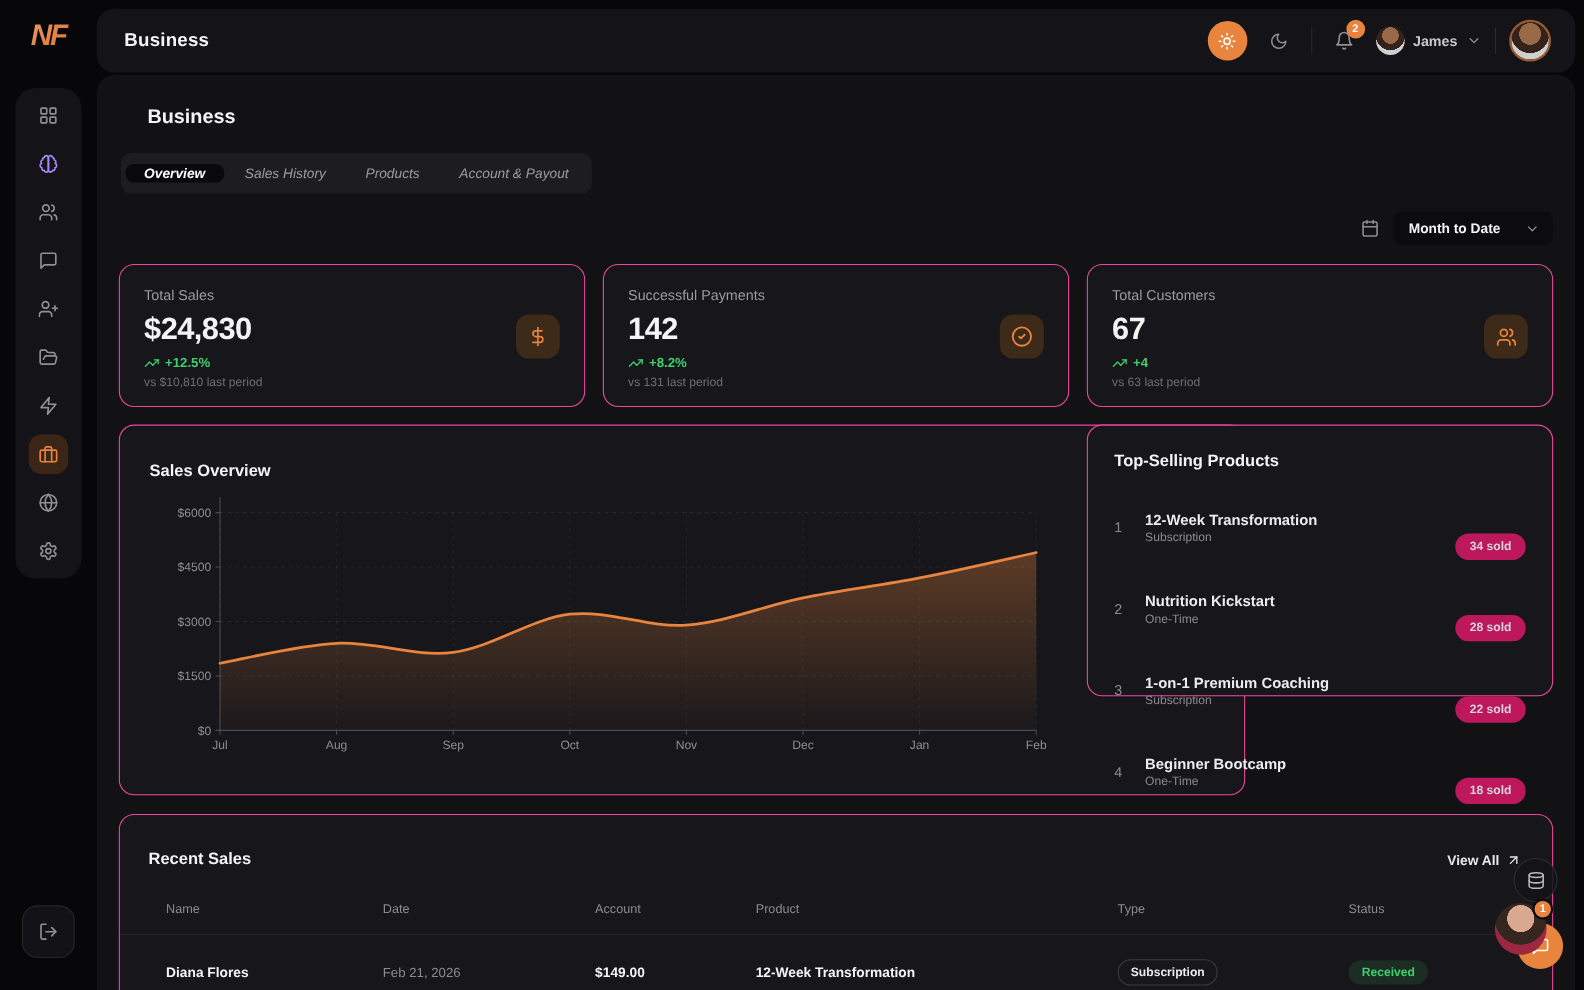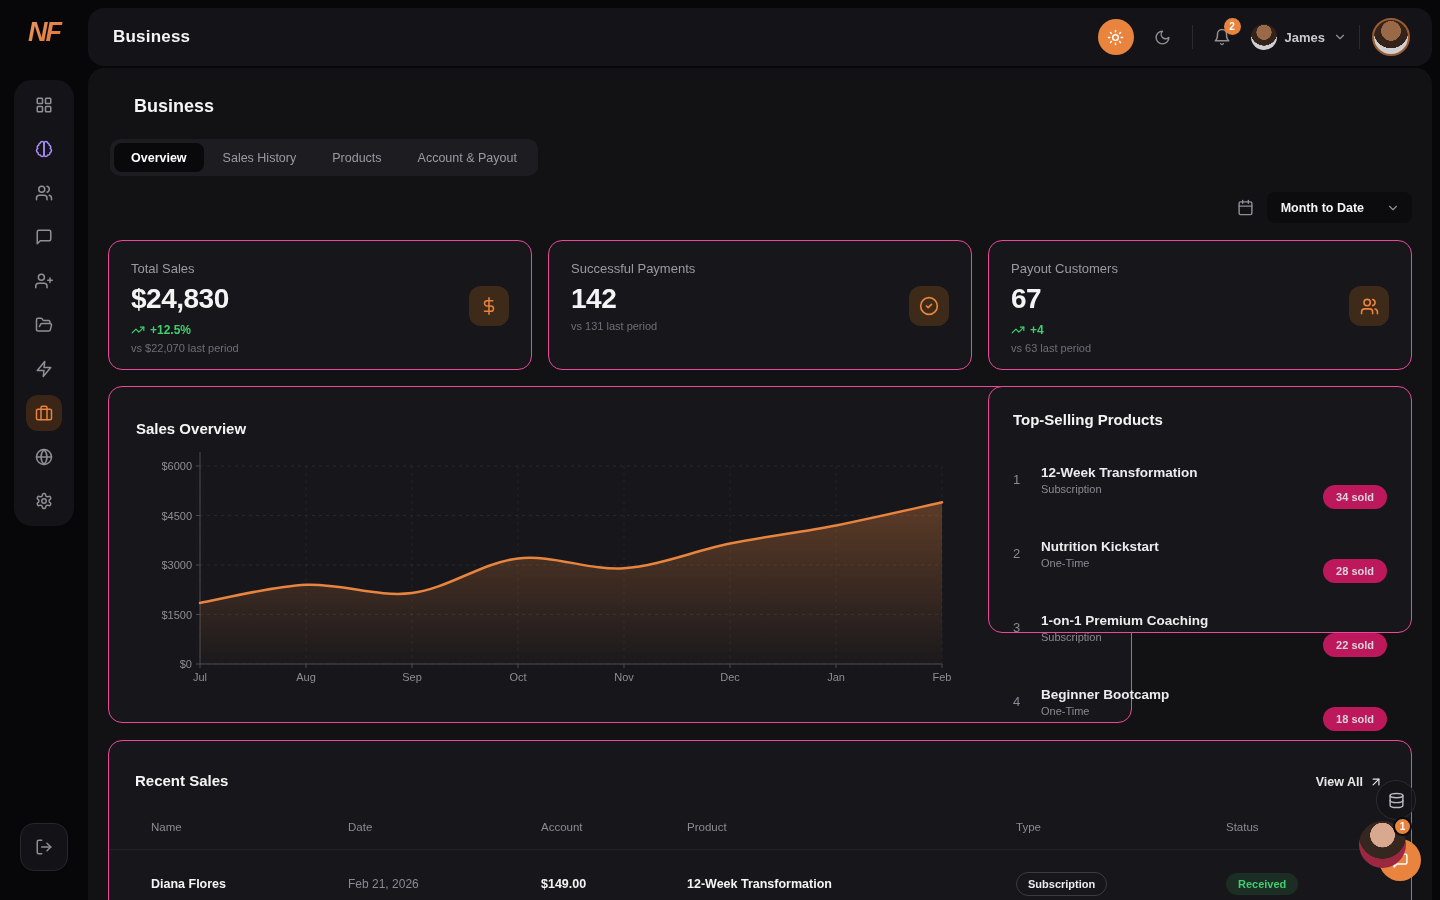--- a/index.html
+++ b/index.html
@@ -69,22 +69,22 @@
     background:#121215; border-radius:16px 16px 0 0; overflow:hidden;
   }
   .page-title { position:absolute; left:46px; top:28px; font-size:18px; font-weight:700; }
 
   .tabs {
     position:absolute; left:22px; top:71px; height:37px;
     background:#1d1d21; border-radius:10px; padding:4px;
     display:inline-flex; align-items:center; gap:2px;
   }
   .tab {
-    height:29px; padding:0 17px; display:flex; align-items:center;
-    font-size:12.5px; color:#9a9aa1; border-radius:8px; cursor:pointer; font-weight:500;
+    height:17px; padding:0 17px; display:flex; align-items:center;
+    font-size:12.5px; color:#9a9aa1; border-radius:8px; cursor:pointer; font-weight:500;font-style:italic;
   }
   .tab.active { background:#09090b; color:#ffffff; font-weight:700; }
 
   .filter-row { position:absolute; right:20px; top:124px; display:flex; align-items:center; gap:13px; }
   .select-btn {
     height:31px; background:#0c0c0f; border-radius:8px; padding:0 12px 0 14px;
     display:flex; align-items:center; gap:22px; cursor:pointer;
   }
   .select-btn span { font-size:12.5px; font-weight:700; }
   .select-sm { height:30px; gap:10px; }
@@ -344,43 +344,52 @@
     <div class="stat-value">$24,830</div>
     <div class="stat-trend">
         <span>
           <svg width="14" height="14" viewBox="0 0 24 24" fill="none" stroke="currentColor" stroke-width="2" stroke-linecap="round" stroke-linejoin="round">
             <path d="m22 7-8.5 8.5-5-5L2 17"></path>
             <path d="M16 7h6v6"></path>
           </svg>
         </span>
         <span>+12.5%</span>
       </div>
-    <div class="stat-sub">vs $22,070 last period</div>
+    <div class="stat-sub">vs $10,810 last period</div>
     <div class="stat-icon">
         <svg width="18" height="18" viewBox="0 0 24 24" fill="none" stroke="currentColor" stroke-width="2" stroke-linecap="round" stroke-linejoin="round">
           <path d="M12 1v22"></path>
           <path d="M17 5H9.5a3.5 3.5 0 0 0 0 7h5a3.5 3.5 0 0 1 0 7H6"></path>
         </svg>
       </div>
   </section>
 
   <section class="card stat-card" style="left:460px;">
     <div class="stat-label">Successful Payments</div>
     <div class="stat-value">142</div>
+    <div class="stat-trend">
+        <span>
+          <svg width="14" height="14" viewBox="0 0 24 24" fill="none" stroke="currentColor" stroke-width="2" stroke-linecap="round" stroke-linejoin="round">
+            <path d="m22 7-8.5 8.5-5-5L2 17"></path>
+            <path d="M16 7h6v6"></path>
+          </svg>
+        </span>
+        <span>+8.2%</span>
+      </div>
     <div class="stat-sub">vs 131 last period</div>
     <div class="stat-icon">
         <svg width="20" height="20" viewBox="0 0 24 24" fill="none" stroke="currentColor" stroke-width="2" stroke-linecap="round" stroke-linejoin="round">
           <circle cx="12" cy="12" r="10"></circle>
           <path d="m9 12 2 2 4-4"></path>
         </svg>
       </div>
   </section>
 
   <section class="card stat-card" style="left:900px;">
-    <div class="stat-label">Payout Customers</div>
+    <div class="stat-label">Total Customers</div>
     <div class="stat-value">67</div>
     <div class="stat-trend">
         <span>
           <svg width="14" height="14" viewBox="0 0 24 24" fill="none" stroke="currentColor" stroke-width="2" stroke-linecap="round" stroke-linejoin="round">
             <path d="m22 7-8.5 8.5-5-5L2 17"></path>
             <path d="M16 7h6v6"></path>
           </svg>
         </span>
         <span>+4</span>
       </div>

